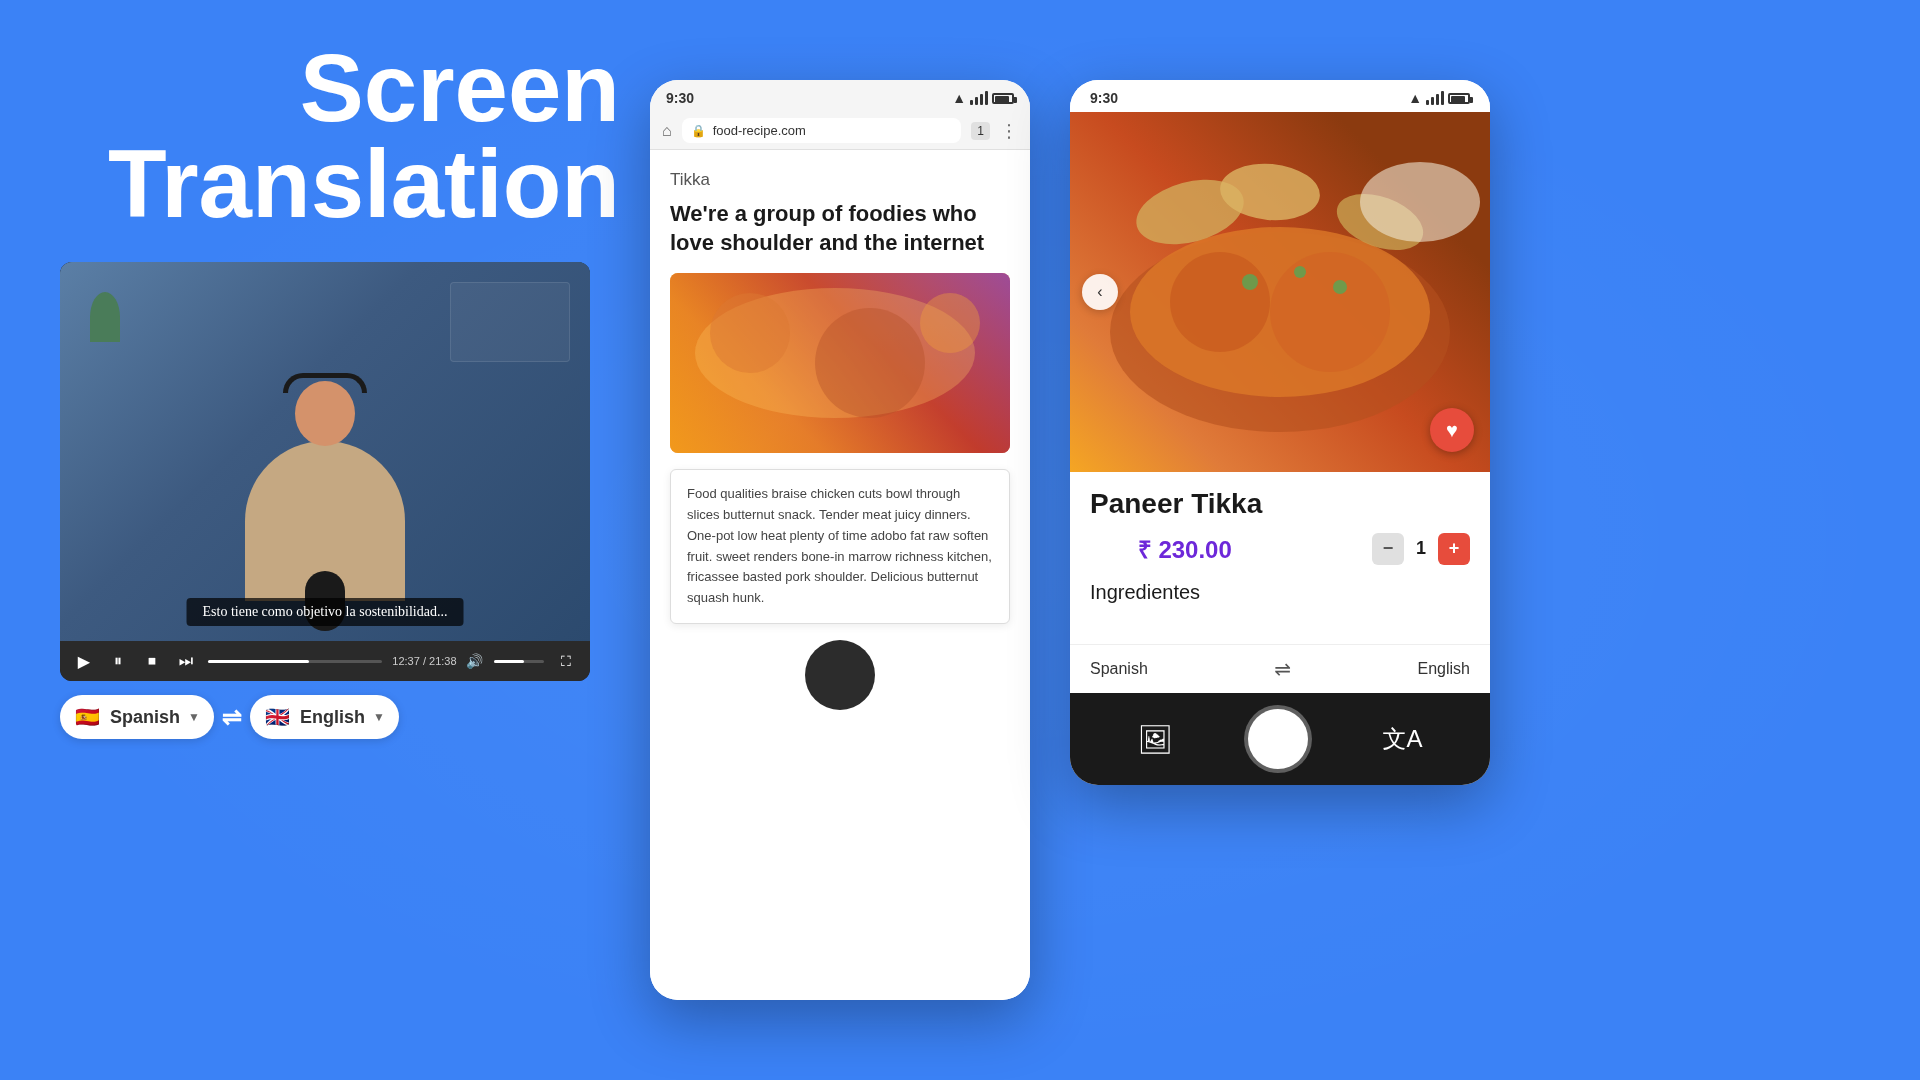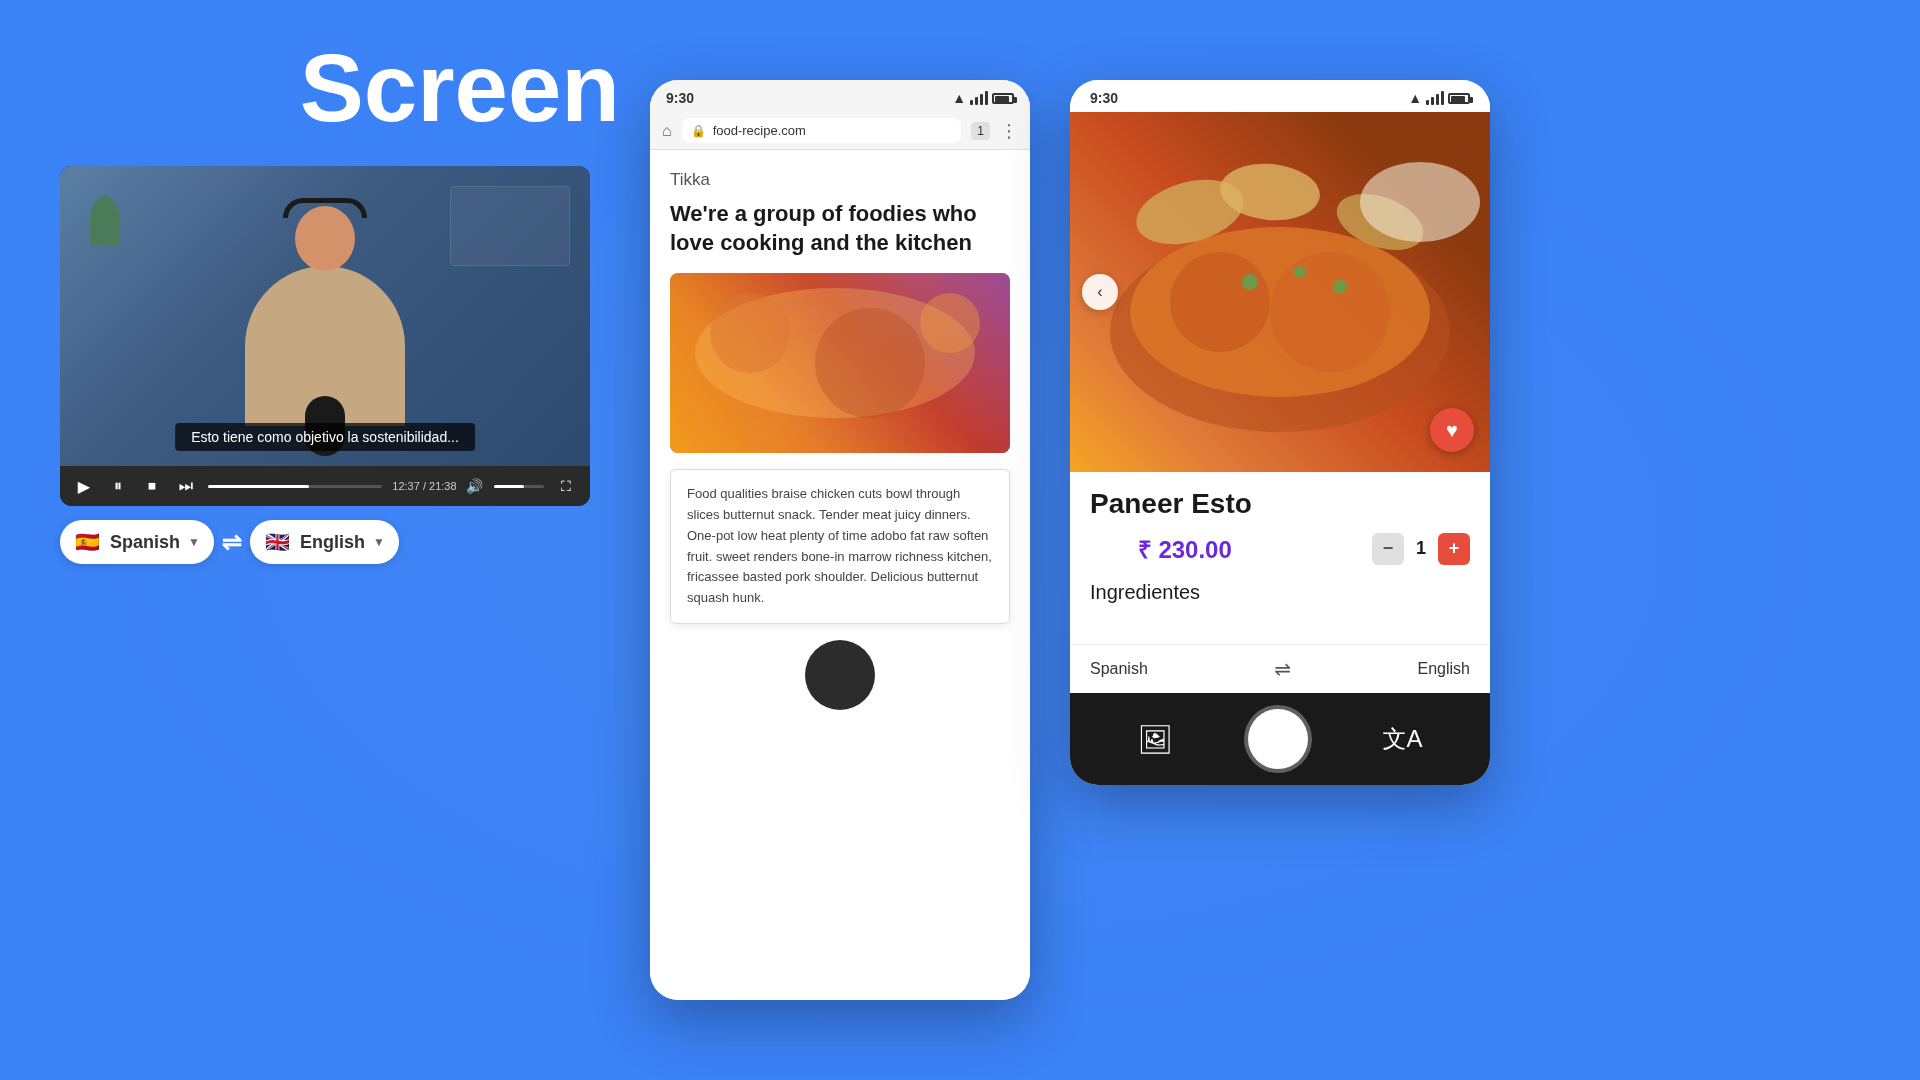--- a/index.html
+++ b/index.html
@@ -55,27 +55,28 @@
     .video-container {
       width: 530px;
       border-radius: 12px;
       overflow: hidden;
       background: #1a1a2e;
       position: relative;
     }
 
     .video-thumbnail {
       width: 100%;
-      height: 300px;
+      height: 379px;
       background: linear-gradient(135deg, #2c3e50 0%, #3498db 30%, #2c3e50 70%, #8e6b3e 100%);
       position: relative;
       display: flex;
       align-items: center;
       justify-content: center;
       overflow: hidden;
+      font-family: Liberation Serif, serif;
     }
 
     
     .studio-bg {
       position: absolute;
       top: 0; left: 0; right: 0; bottom: 0;
       background: linear-gradient(135deg, #5b7fa6 0%, #3d5a80 40%, #2c4a6e 100%);
     }
     .studio-shelf {
       position: absolute;
@@ -638,20 +639,21 @@
 
 <div class="world-map-bg"></div>
 
 <div class="main-container">
 
   <div class="left-panel">
 
     <div class="title-area">
       <h1>
         <span>Screen</span><br>
+        <span>Translation</span>
       </h1>
     </div>
 
     <div class="video-container">
 
       <div class="video-thumbnail">
         <div class="studio-bg"></div>
         <div class="studio-shelf"></div>
         <div class="studio-plant"></div>
 
@@ -733,21 +735,21 @@
         <div class="address-field">
           <span class="lock-icon">🔒</span>
           <span>food-recipe.com</span>
         </div>
         <span style="background:#e0e0e0;border-radius:4px;padding:2px 6px;font-size:12px;color:#333;">1</span>
         <span class="browser-menu-btn">⋮</span>
       </div>
 
       <div class="browser-content">
         <p class="about-label">Tikka</p>
-        <h2 class="about-headline">We're a group of foodies who love cooking and the kitchen</h2>
+        <h2 class="about-headline">We're a group of foodies who love shoulder and the internet</h2>
 
         <div class="food-image-placeholder">
           <div class="food-img-overlay"></div>
 
           <svg width="330" height="160" style="position:absolute;top:0;left:0;" viewBox="0 0 330 160">
             <ellipse cx="165" cy="80" rx="140" ry="65" fill="rgba(255,200,100,0.3)"></ellipse>
             <circle cx="80" cy="60" r="40" fill="rgba(220,120,50,0.5)"></circle>
             <circle cx="200" cy="90" r="55" fill="rgba(180,80,40,0.4)"></circle>
             <circle cx="280" cy="50" r="30" fill="rgba(240,160,60,0.4)"></circle>
           </svg>
@@ -807,21 +809,21 @@
         <div class="nav-arrow-left">
           <span>‹</span>
         </div>
 
         <div class="heart-btn">
           <span>♥</span>
         </div>
       </div>
 
       <div class="app-content">
-        <h2 class="dish-title">Paneer Esto</h2>
+        <h2 class="dish-title">Paneer Tikka</h2>
 
         <div class="price-row">
           <span class="price-amount">₹ 230.00</span>
 
           <div class="quantity-control">
             <div class="qty-btn qty-minus">
               <span>−</span>
             </div>
             <span class="qty-number">1</span>
             <div class="qty-btn qty-plus">

